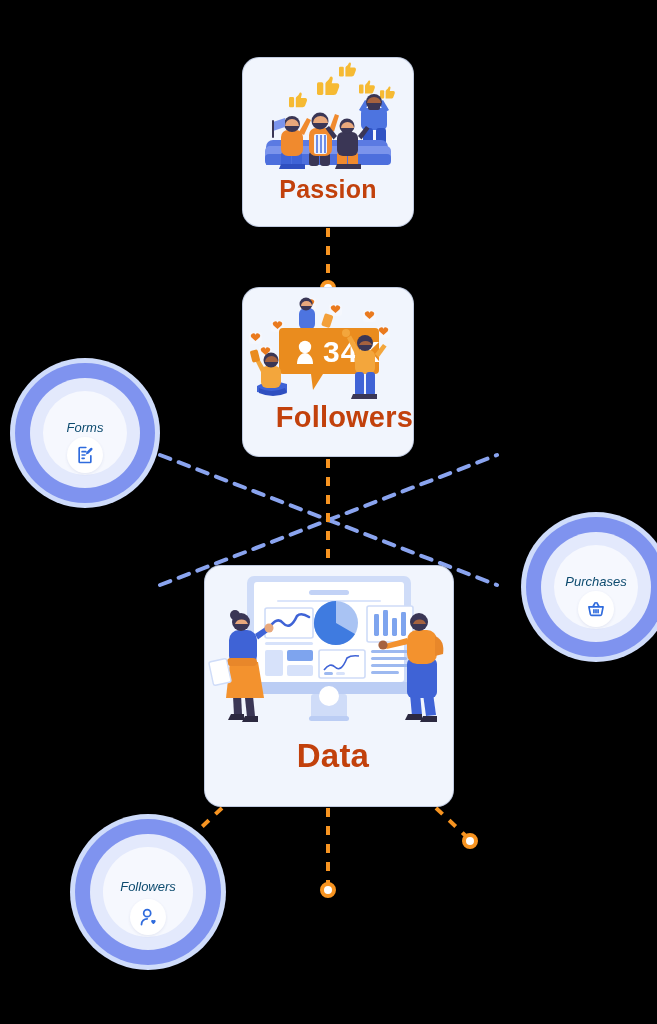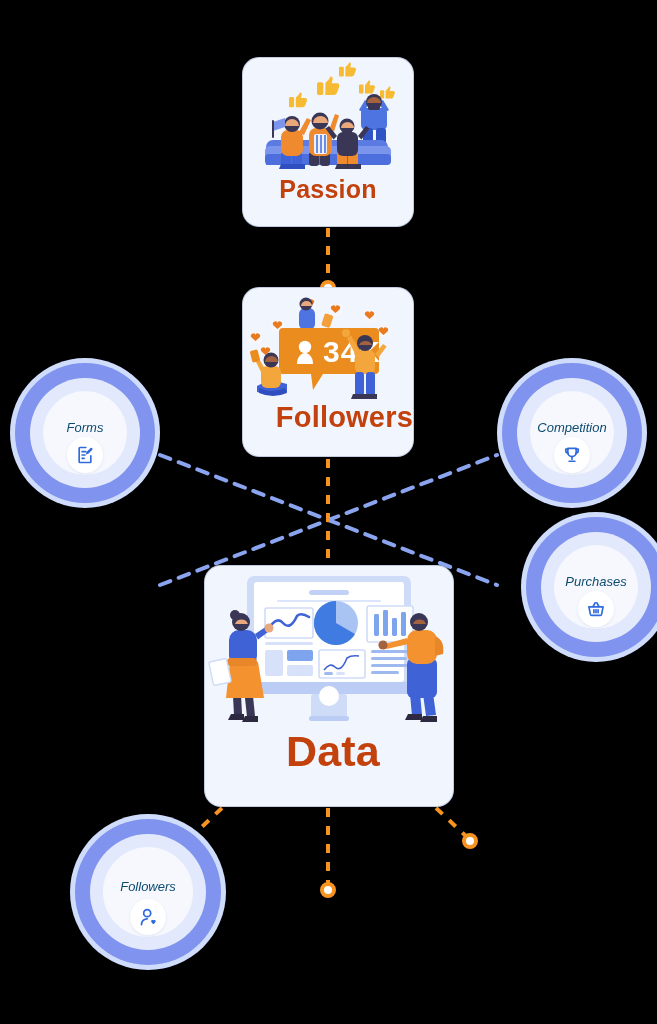--- a/index.html
+++ b/index.html
@@ -22,21 +22,21 @@
   .card .art{position:absolute;left:0;right:0;top:0;}
   .card .cap{
     font-weight:bold;color:#c2410c;letter-spacing:.2px;
     text-align:center;line-height:1.05;width:100%;
   }
   #card-passion{left:243px;top:58px;width:170px;height:168px;}
   #card-passion .cap{font-size:25px;margin-bottom:24px;}
   #card-followers{left:243px;top:288px;width:170px;height:168px;}
   #card-followers .cap{font-size:29px;margin-bottom:24px;text-align:right;}
   #card-data{left:205px;top:566px;width:248px;height:240px;}
-  #card-data .cap{font-size:43px;margin-bottom:32px;padding-left:8px;}
+  #card-data .cap{font-size:33px;margin-bottom:32px;padding-left:8px;}
 
   
   .node{
     position:absolute;z-index:2;border-radius:50%;
     background:#cfdcfb;
     display:flex;align-items:center;justify-content:center;
   }
   .ring2{
     border-radius:50%;background:#7f93ef;
     width:calc(100% - 10px);height:calc(100% - 10px);
@@ -352,38 +352,20 @@
                 <line x1="8.5" y1="16" x2="11" y2="16"></line>
               <path d="M20.5 3.5a1.8 1.8 0 0 1 0 2.6L16 10.6l-3 .8.8-3 4.5-4.5a1.8 1.8 0 0 1 2.2-.4z" fill="#2f6bdd" stroke="none"></path>
             </svg>
           </div>
         </div>
       </div>
     </div>
   </div>
 
 
-  <div class="node" id="node-competition">
-    <div class="ring2">
-      <div class="ring3">
-        <div class="core">
-          <div class="lbl">Competition</div>
-          <div class="badge">
-            <svg width="20" height="20" viewBox="0 0 24 24" fill="none" stroke="#2f6bdd" stroke-width="2" stroke-linecap="round" stroke-linejoin="round">
-              <path d="M7 4h10v5a5 5 0 0 1-10 0z"></path>
-              <path d="M7 5H4.5v1.5A3.5 3.5 0 0 0 7.6 10"></path>
-              <path d="M17 5h2.5v1.5A3.5 3.5 0 0 1 16.4 10"></path>
-              <line x1="12" y1="14" x2="12" y2="17"></line>
-              <line x1="8.5" y1="19.5" x2="15.5" y2="19.5"></line>
-            </svg>
-          </div>
-        </div>
-      </div>
-    </div>
-  </div>
 
   <div class="node" id="node-purchases">
     <div class="ring2">
       <div class="ring3">
         <div class="core">
           <div class="lbl">Purchases</div>
           <div class="badge">
             <svg width="20" height="20" viewBox="0 0 24 24" fill="none" stroke="#2f6bdd" stroke-width="2" stroke-linecap="round" stroke-linejoin="round">
               <path d="M8.5 9 L11 4.5"></path>
                 <path d="M15.5 9 L13 4.5"></path>

